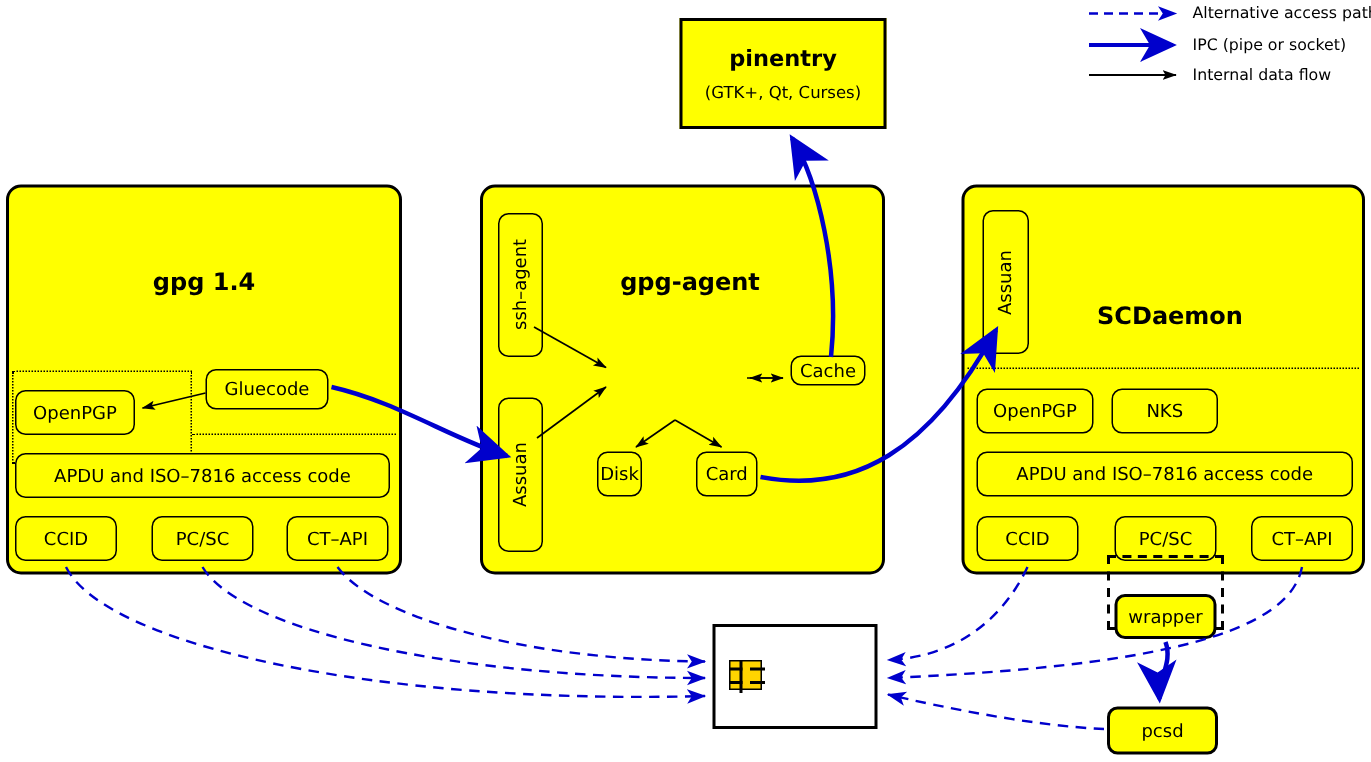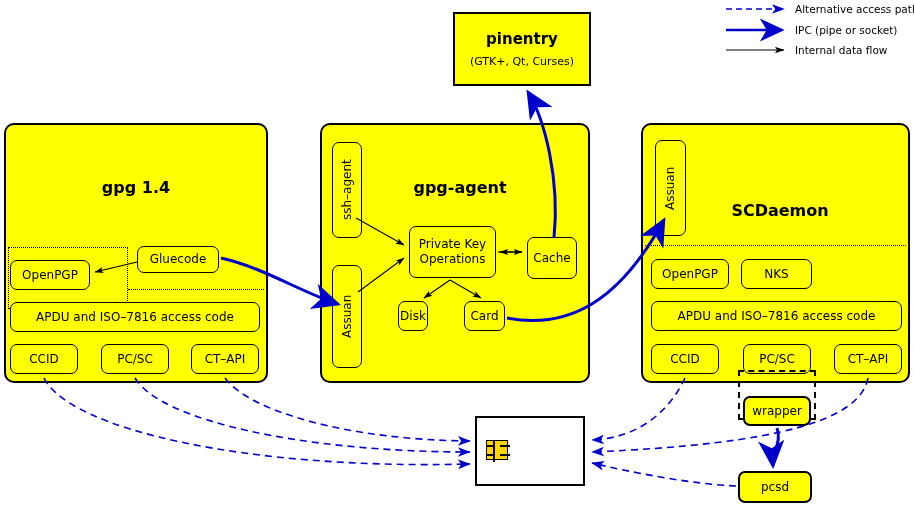--- a/index.html
+++ b/index.html
@@ -62,25 +62,21 @@
   <div class="node" style="left:137px;top:246px;width:82px;height:27px;">Gluecode</div>
   <div class="node" style="left:10px;top:302px;width:250px;height:30px;">APDU and ISO–7816 access code</div>
   <div class="node" style="left:10px;top:344px;width:68px;height:30px;">CCID</div>
   <div class="node" style="left:101px;top:344px;width:68px;height:30px;">PC/SC</div>
   <div class="node" style="left:191px;top:344px;width:68px;height:30px;">CT–API</div>
 
   <div class="panel" style="left:320px;top:123px;width:270px;height:260px;"></div>
   <div class="panel-title" style="left:350px;top:178px;width:220px;">gpg-agent</div>
   <div class="node vert" style="left:332px;top:142px;width:30px;height:96px;">ssh–agent</div>
   <div class="node vert" style="left:332px;top:265px;width:30px;height:103px;">Assuan</div>
-  <div class="node" style="left:409px;top:226px;width:87px;height:52px;flex-direction:column;">
-    <div>Private Key</div>
-    <div>Operations</div>
-  </div>
-  <div class="node" style="left:527px;top:237px;width:50px;height:42px;">Cache</div>
+  <div class="node" style="left:527px;top:237px;width:50px;height:20px;">Cache</div>
   <div class="node" style="left:398px;top:301px;width:30px;height:30px;">Disk</div>
   <div class="node" style="left:464px;top:301px;width:41px;height:30px;">Card</div>
 
   <div class="panel" style="left:641px;top:123px;width:269px;height:260px;"></div>
   <div class="panel-title" style="left:670px;top:178px;width:220px;margin-top:23px;">SCDaemon</div>
   <div class="node vert" style="left:655px;top:140px;width:31px;height:96px;">Assuan</div>
   <div class="dotted-line" style="left:645px;top:245px;width:261px;"></div>
   <div class="node" style="left:651px;top:259px;width:78px;height:30px;">OpenPGP</div>
   <div class="node" style="left:741px;top:259px;width:71px;height:30px;text-align:center;">NKS</div>
   <div class="node" style="left:651px;top:301px;width:251px;height:30px;">APDU and ISO–7816 access code</div>

